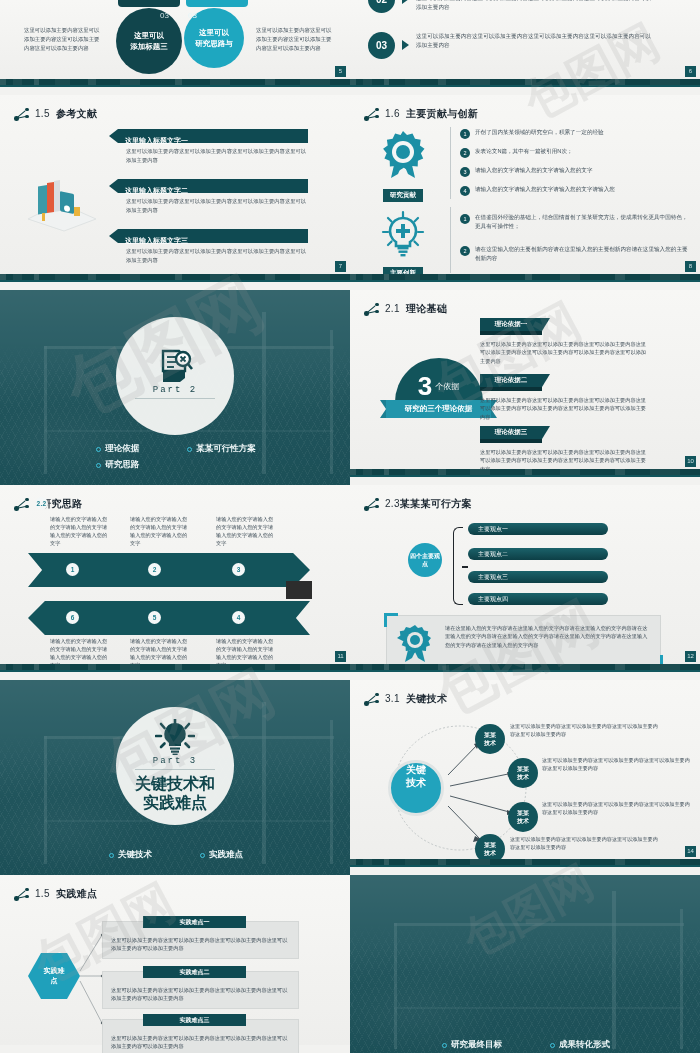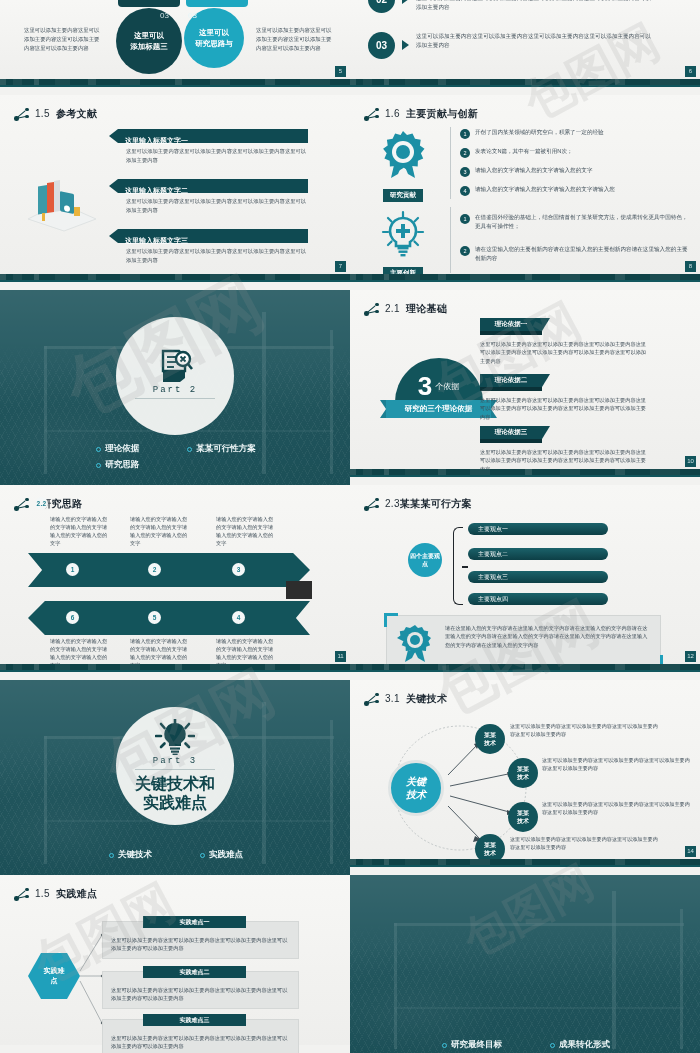--- a/index.html
+++ b/index.html
@@ -147,21 +147,21 @@
        border:1.5px solid #20262b; border-right:none; border-radius:6px 0 0 6px; }
   .s12 .brace::after{content:"";position:absolute; right:-5px; top:50%; width:6px;height:1.5px;background:#20262b;}
   .s12 .panel { position:absolute; left:36px; top:130px; width:275px; height:52px;
        background:#e4e6e5; border:1px solid #d2d5d4; }
   .s12 .corner { position:absolute; width:14px; height:14px; border:3px solid #1fa0bb; }
   .s12 .panel p { font-size:5.2px; line-height:8.4px; color:#3b4a55; }
 
   
   .s14 .hub { position:absolute; left:38px; top:80px; width:56px; height:56px; border-radius:50%;
        background:#21a3bd; border:3px solid #dfe4e4; color:#fff; font-size:10px; font-weight:bold;
-       line-height:13px; display:flex; align-items:center; justify-content:center; text-align:center;font-style:italic; }
+       line-height:13px; display:flex; justify-content:center; text-align:center; }
   .s14 .node { position:absolute; width:30px; height:30px; border-radius:50%; background:#12545b;
        color:#fff; font-size:6px; font-weight:bold; line-height:8px; display:flex; align-items:center;
        justify-content:center; text-align:center; }
   .s14 .txt { position:absolute; width:150px; font-size:5.1px; line-height:8.2px; color:#3b4a55; }
 
   
   .s15 .hex { position:absolute; left:28px; top:78px; width:52px; height:46px; background:#1fa0bb;
        clip-path:polygon(25% 0,75% 0,100% 50%,75% 100%,25% 100%,0 50%);
        color:#fff; font-size:7px; font-weight:bold; line-height:10px;
        display:flex; align-items:center; justify-content:center; text-align:center; }

